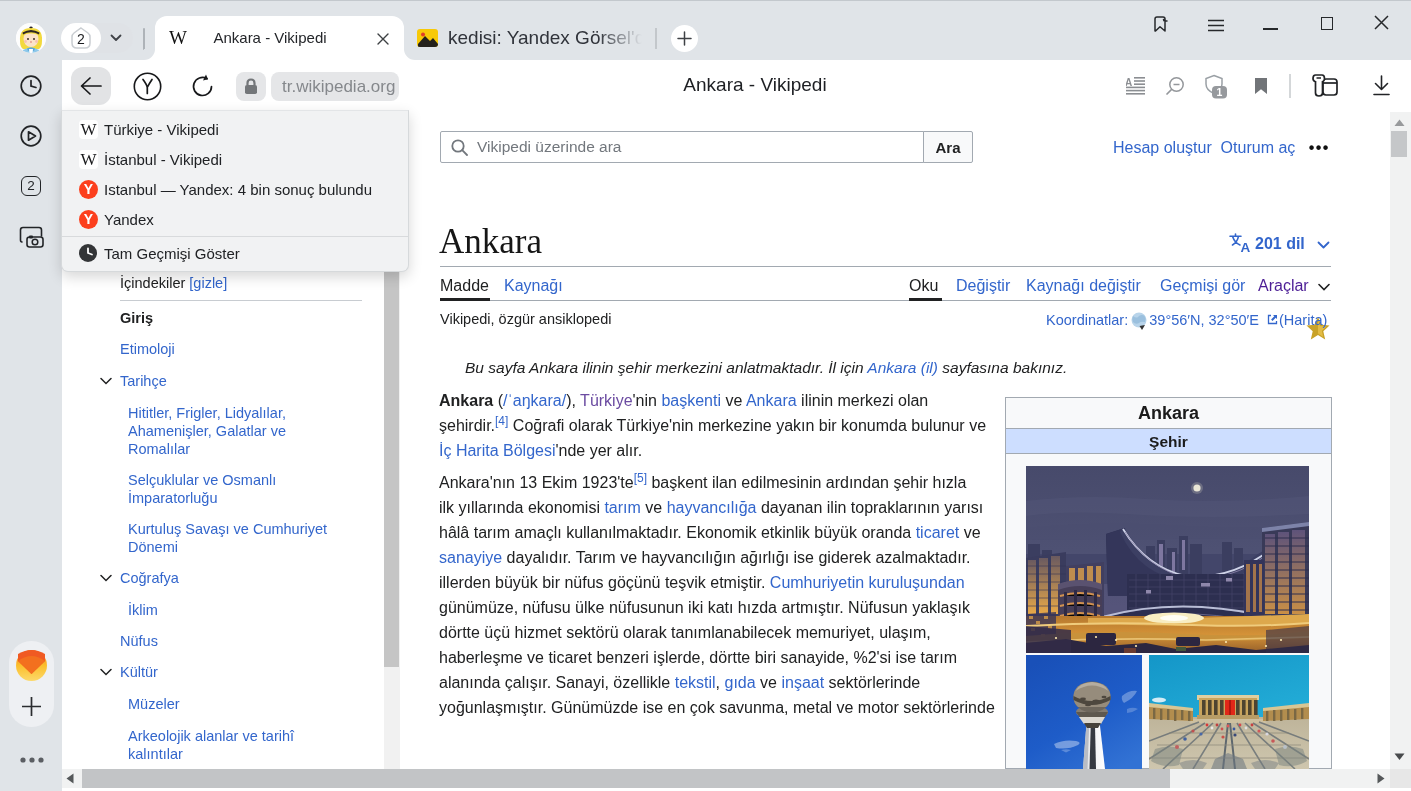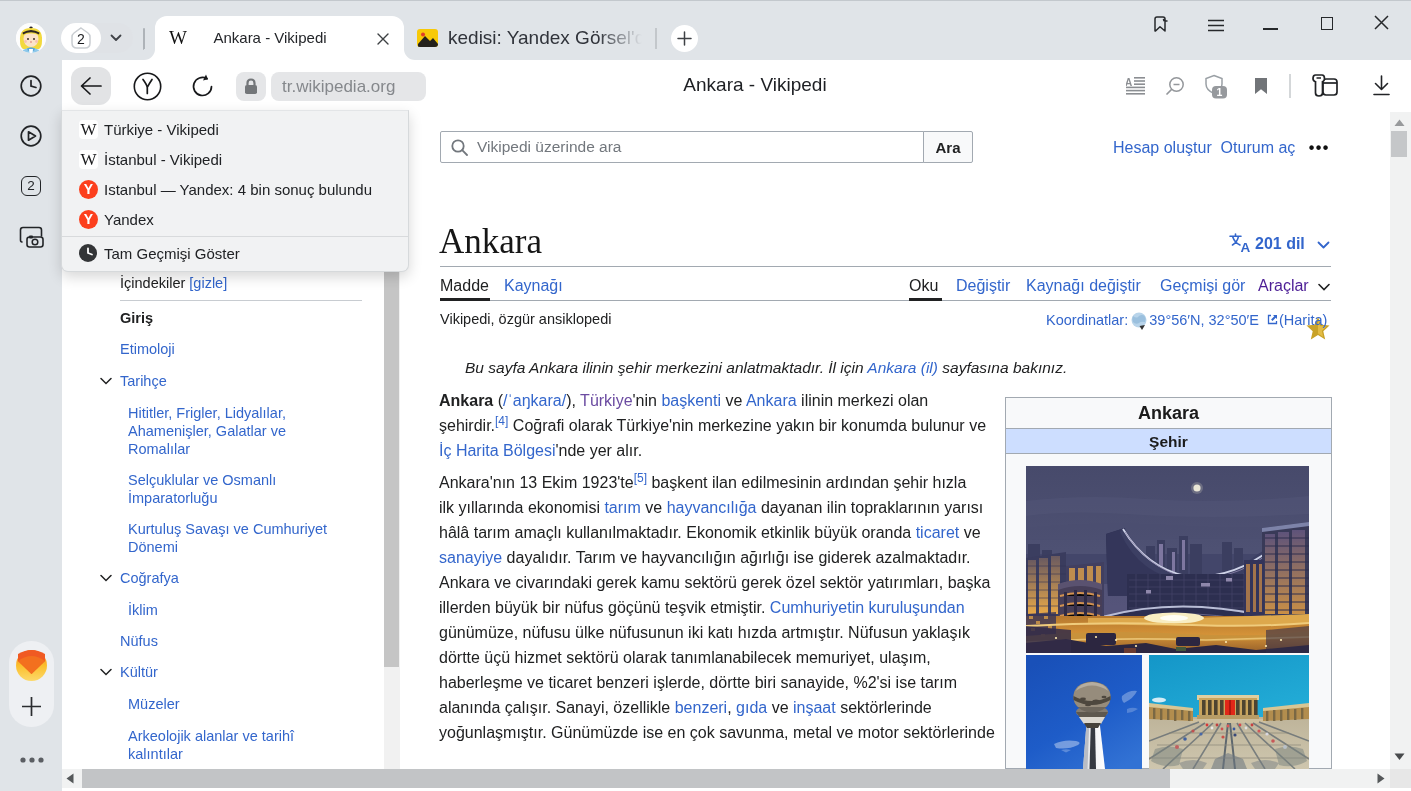--- a/index.html
+++ b/index.html
@@ -93,21 +93,21 @@
   </svg>
 <svg class="abs" style="left:189px;top:73px" width="27" height="27" viewBox="0 0 27 27">
     <path d="M22.5 13.5 A9 9 0 1 1 18 5.7" stroke="#17181a" stroke-width="1.7" fill="none" stroke-linecap="round"></path>
     <path d="M17 1.5 L19 6.3 L14 7.5 Z" fill="#17181a"></path>
   </svg>
 <div class="abs" style="left:236px;top:72px;width:30px;height:29px;background:#e5e6e8;border-radius:8px"></div>
 <svg class="abs" style="left:244px;top:78px" width="14" height="17" viewBox="0 0 14 17">
     <rect x="1" y="7" width="12" height="9" rx="1.8" fill="#737679"></rect>
     <path d="M3.5 7 V5 Q3.5 1.5 7 1.5 Q10.5 1.5 10.5 5 V7" stroke="#737679" stroke-width="2.2" fill="none"></path>
   </svg>
-<div class="abs" style="left:271px;top:72px;width:155px;height:29px;background:#e5e6e8;border-radius:8px;line-height:29px;font-size:17px;color:#85888c;padding-left:11px">tr.wikipedia.org</div>
+<div class="abs" style="left:271px;top:72px;width:128px;height:29px;background:#e5e6e8;border-radius:8px;line-height:29px;font-size:17px;color:#85888c;padding-left:11px">tr.wikipedia.org</div>
 <div class="abs" style="left:555px;top:70px;width:400px;height:30px;text-align:center;line-height:30px;font-size:19px;color:#1d1f23">Ankara - Vikipedi</div>
 
 <svg class="abs" style="left:1126px;top:77px" width="19" height="19" viewBox="0 0 19 19" fill="#8b8e92">
     <rect x="0" y="0" width="7" height="9" fill="none"></rect>
     <text x="-1" y="8.5" font-size="10" font-weight="bold" fill="#8b8e92" font-family="Liberation Sans">A</text>
     <rect x="8" y="0" width="11" height="1.6"></rect>
     <rect x="8" y="3.2" width="11" height="1.6"></rect>
     <rect x="8" y="6.4" width="11" height="1.6"></rect>
     <rect x="0" y="9.6" width="19" height="1.6"></rect>
     <rect x="0" y="12.8" width="19" height="1.6"></rect>
@@ -234,26 +234,25 @@
 <div class="abs" id="para1" style="left:439px;top:388px;font-size:16px;color:#202122;line-height:25px;white-space:nowrap">
 <div><b>Ankara</b> (<span class="blue">/ˈaŋkara/</span>), <span style="color:#6b4ba1">Türkiye</span>'nin <span class="blue">başkenti</span> ve <span class="blue">Ankara</span> ilinin merkezi olan</div>
 <div>şehirdir.<sup style="font-size:12px"><span class="blue">[4]</span></sup> Coğrafi olarak Türkiye'nin merkezine yakın bir konumda bulunur ve</div>
 <div><span class="blue">İç Harita Bölgesi</span>'nde yer alır.</div>
 </div>
 <div class="abs" id="para2" style="left:439px;top:470px;font-size:16px;color:#202122;line-height:25px;white-space:nowrap">
 <div>Ankara'nın 13 Ekim 1923'te<sup style="font-size:12px"><span class="blue">[5]</span></sup> başkent ilan edilmesinin ardından şehir hızla</div>
 <div>ilk yıllarında ekonomisi <span class="blue">tarım</span> ve <span class="blue">hayvancılığa</span> dayanan ilin topraklarının yarısı</div>
 <div>hâlâ tarım amaçlı kullanılmaktadır. Ekonomik etkinlik büyük oranda <span class="blue">ticaret</span> ve</div>
 <div><span class="blue">sanayiye</span> dayalıdır. Tarım ve hayvancılığın ağırlığı ise giderek azalmaktadır.</div>
-<div>Ankara ve civarındaki gerek kamu sektörü gerek özel sektör yatırımları, başka</div>
 <div>illerden büyük bir nüfus göçünü teşvik etmiştir. <span class="blue">Cumhuriyetin kuruluşundan</span></div>
 <div>günümüze, nüfusu ülke nüfusunun iki katı hızda artmıştır. Nüfusun yaklaşık</div>
 <div>dörtte üçü hizmet sektörü olarak tanımlanabilecek memuriyet, ulaşım,</div>
 <div>haberleşme ve ticaret benzeri işlerde, dörtte biri sanayide, %2'si ise tarım</div>
-<div>alanında çalışır. Sanayi, özellikle <span class="blue">benzeri</span>, <span class="blue">gıda</span> ve <span class="blue">inşaat</span> sektörlerinde</div>
+<div>alanında çalışır. Sanayi, özellikle <span class="blue">tekstil</span>, <span class="blue">gıda</span> ve <span class="blue">inşaat</span> sektörlerinde</div>
 <div>yoğunlaşmıştır. Günümüzde ise en çok savunma, metal ve motor sektörlerinde</div>
 </div>
 
 <div class="abs" id="infobox" style="left:1005px;top:397px;width:327px;height:372px;border:1px solid #a2a9b1;background:#f8f9fa">
   <div style="height:31px;border-bottom:1px solid #a2a9b1;text-align:center;font-size:18px;font-weight:bold;color:#1b1b1b;line-height:31px;background:#f8f9fa">Ankara</div>
   <div style="height:25px;border-bottom:1px solid #a2a9b1;text-align:center;font-size:15.5px;font-weight:bold;color:#1b1b1b;line-height:25px;background:#cddeff">Şehir</div>
 </div>
 
 <svg class="abs" style="left:1026px;top:466px" width="283" height="187" viewBox="0 0 283 187">
 <defs>

